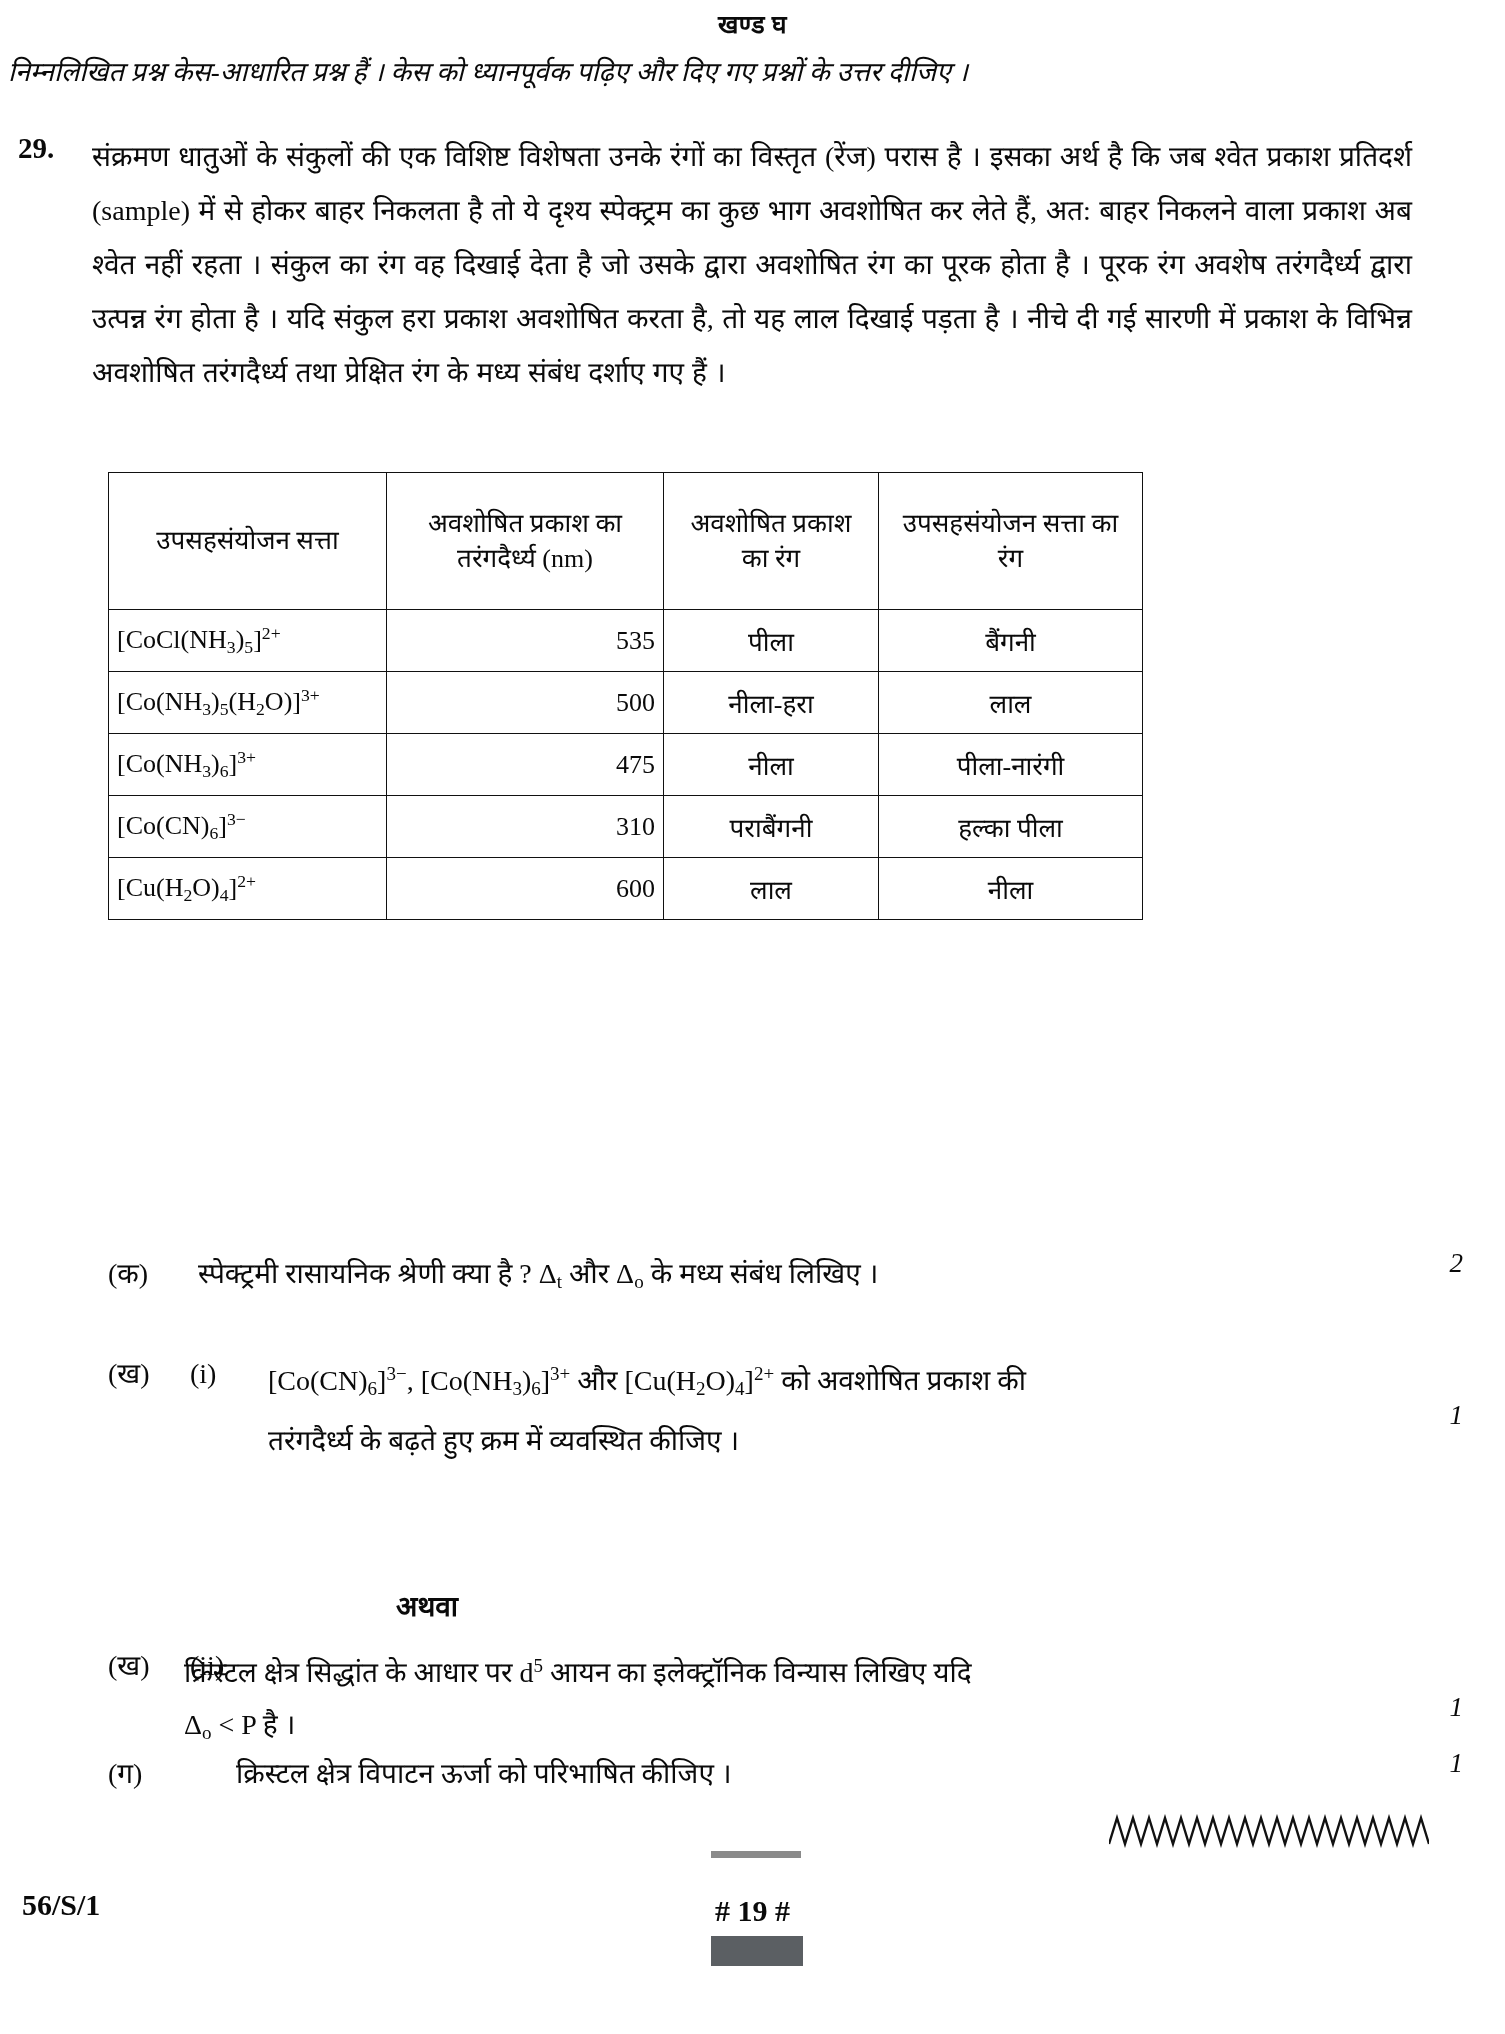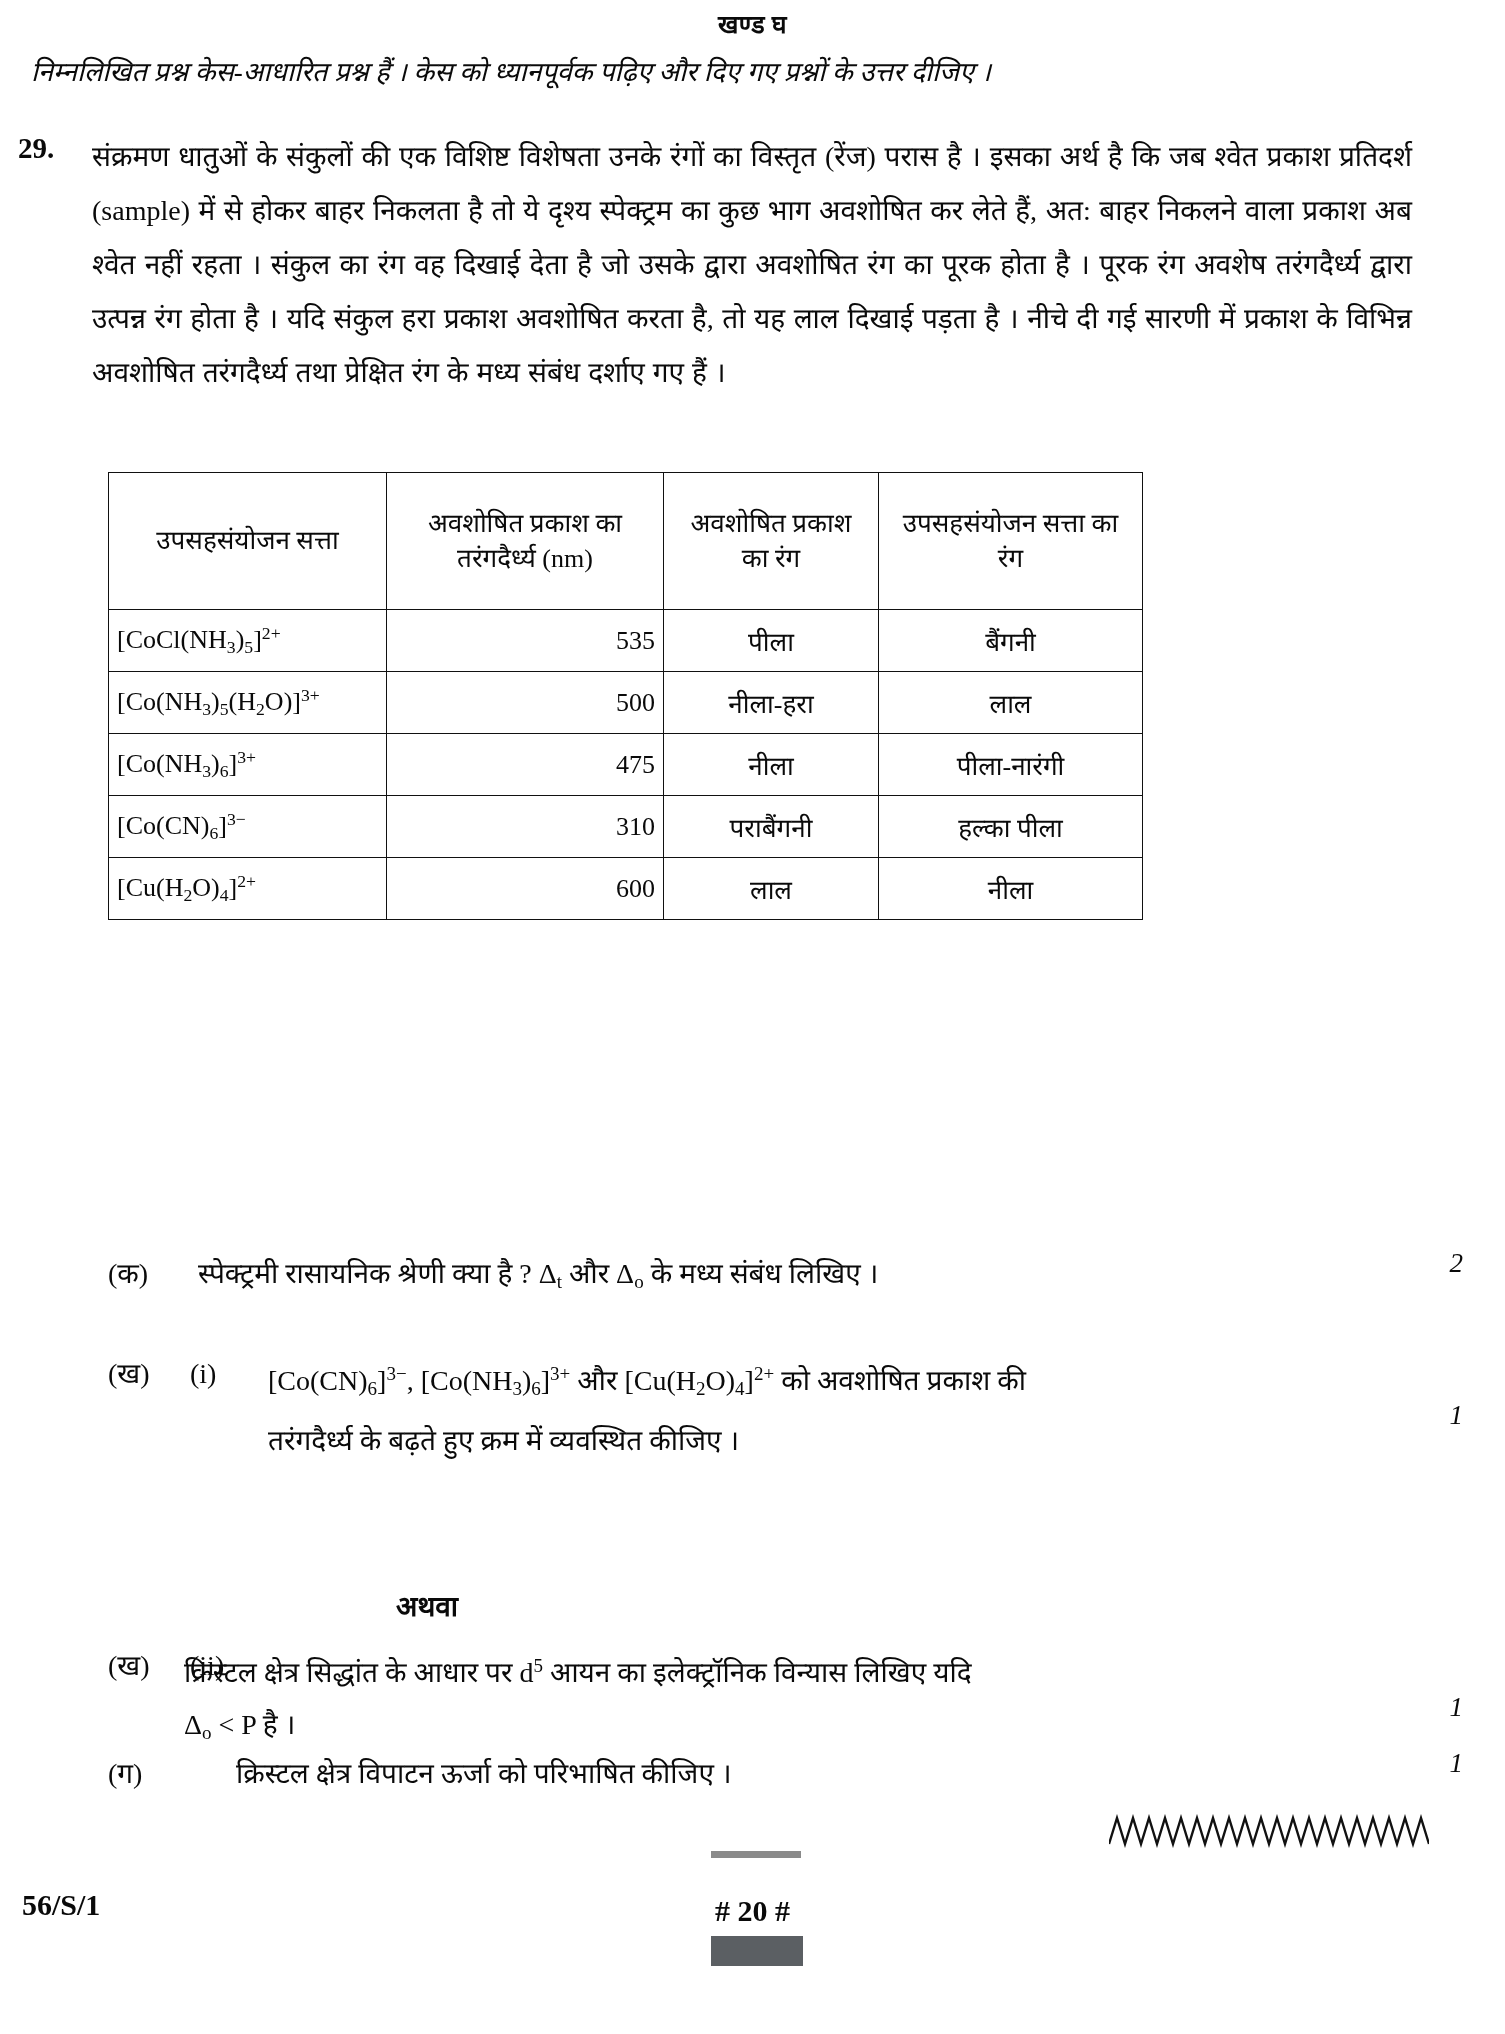--- a/index.html
+++ b/index.html
@@ -26,21 +26,21 @@
     text-align: center;
     font-size: 25px;
     font-weight: bold;
     letter-spacing: 0.5px;
   }
 
   
   .instruction {
     position: absolute;
     top: 56px;
-    left: 31px;
+    left: 8px;
     width: 1440px;
     font-size: 27px;
     font-style: italic;
     line-height: 1.25;
   }
 
   
   .q-number {
     position: absolute;
     top: 132px;
@@ -292,20 +292,20 @@
   <div class="marks" style="top:1692px;">1</div>
 
   <div class="subq" style="top:1748px; left:108px; width:1300px;">
     <span class="label">(ग)</span>
     <span class="text" style="margin-left:128px;">क्रिस्टल क्षेत्र विपाटन ऊर्जा को परिभाषित कीजिए ।</span>
   </div>
   <div class="marks" style="top:1748px;">1</div>
 
   <div class="footer-bar-top"></div>
   <div class="footer-left">56/S/1</div>
-  <div class="footer-center"># 20 #</div>
+  <div class="footer-center"># 19 #</div>
   <div class="footer-bar-bottom"></div>
 
   <svg class="squiggle" viewBox="0 0 320 34" preserveAspectRatio="none">
     <polyline points="0,30 8,4 16,30 24,4 32,30 40,4 48,30 56,4 64,30 72,4 80,30 88,4 96,30 104,4 112,30 120,4 128,30 136,4 144,30 152,4 160,30 168,4 176,30 184,4 192,30 200,4 208,30 216,4 224,30 232,4 240,30 248,4 256,30 264,4 272,30 280,4 288,30 296,4 304,30 312,4 320,30" fill="none" stroke="#111" stroke-width="2.4"></polyline>
   </svg>
 
 </div>
 
 </body></html>

